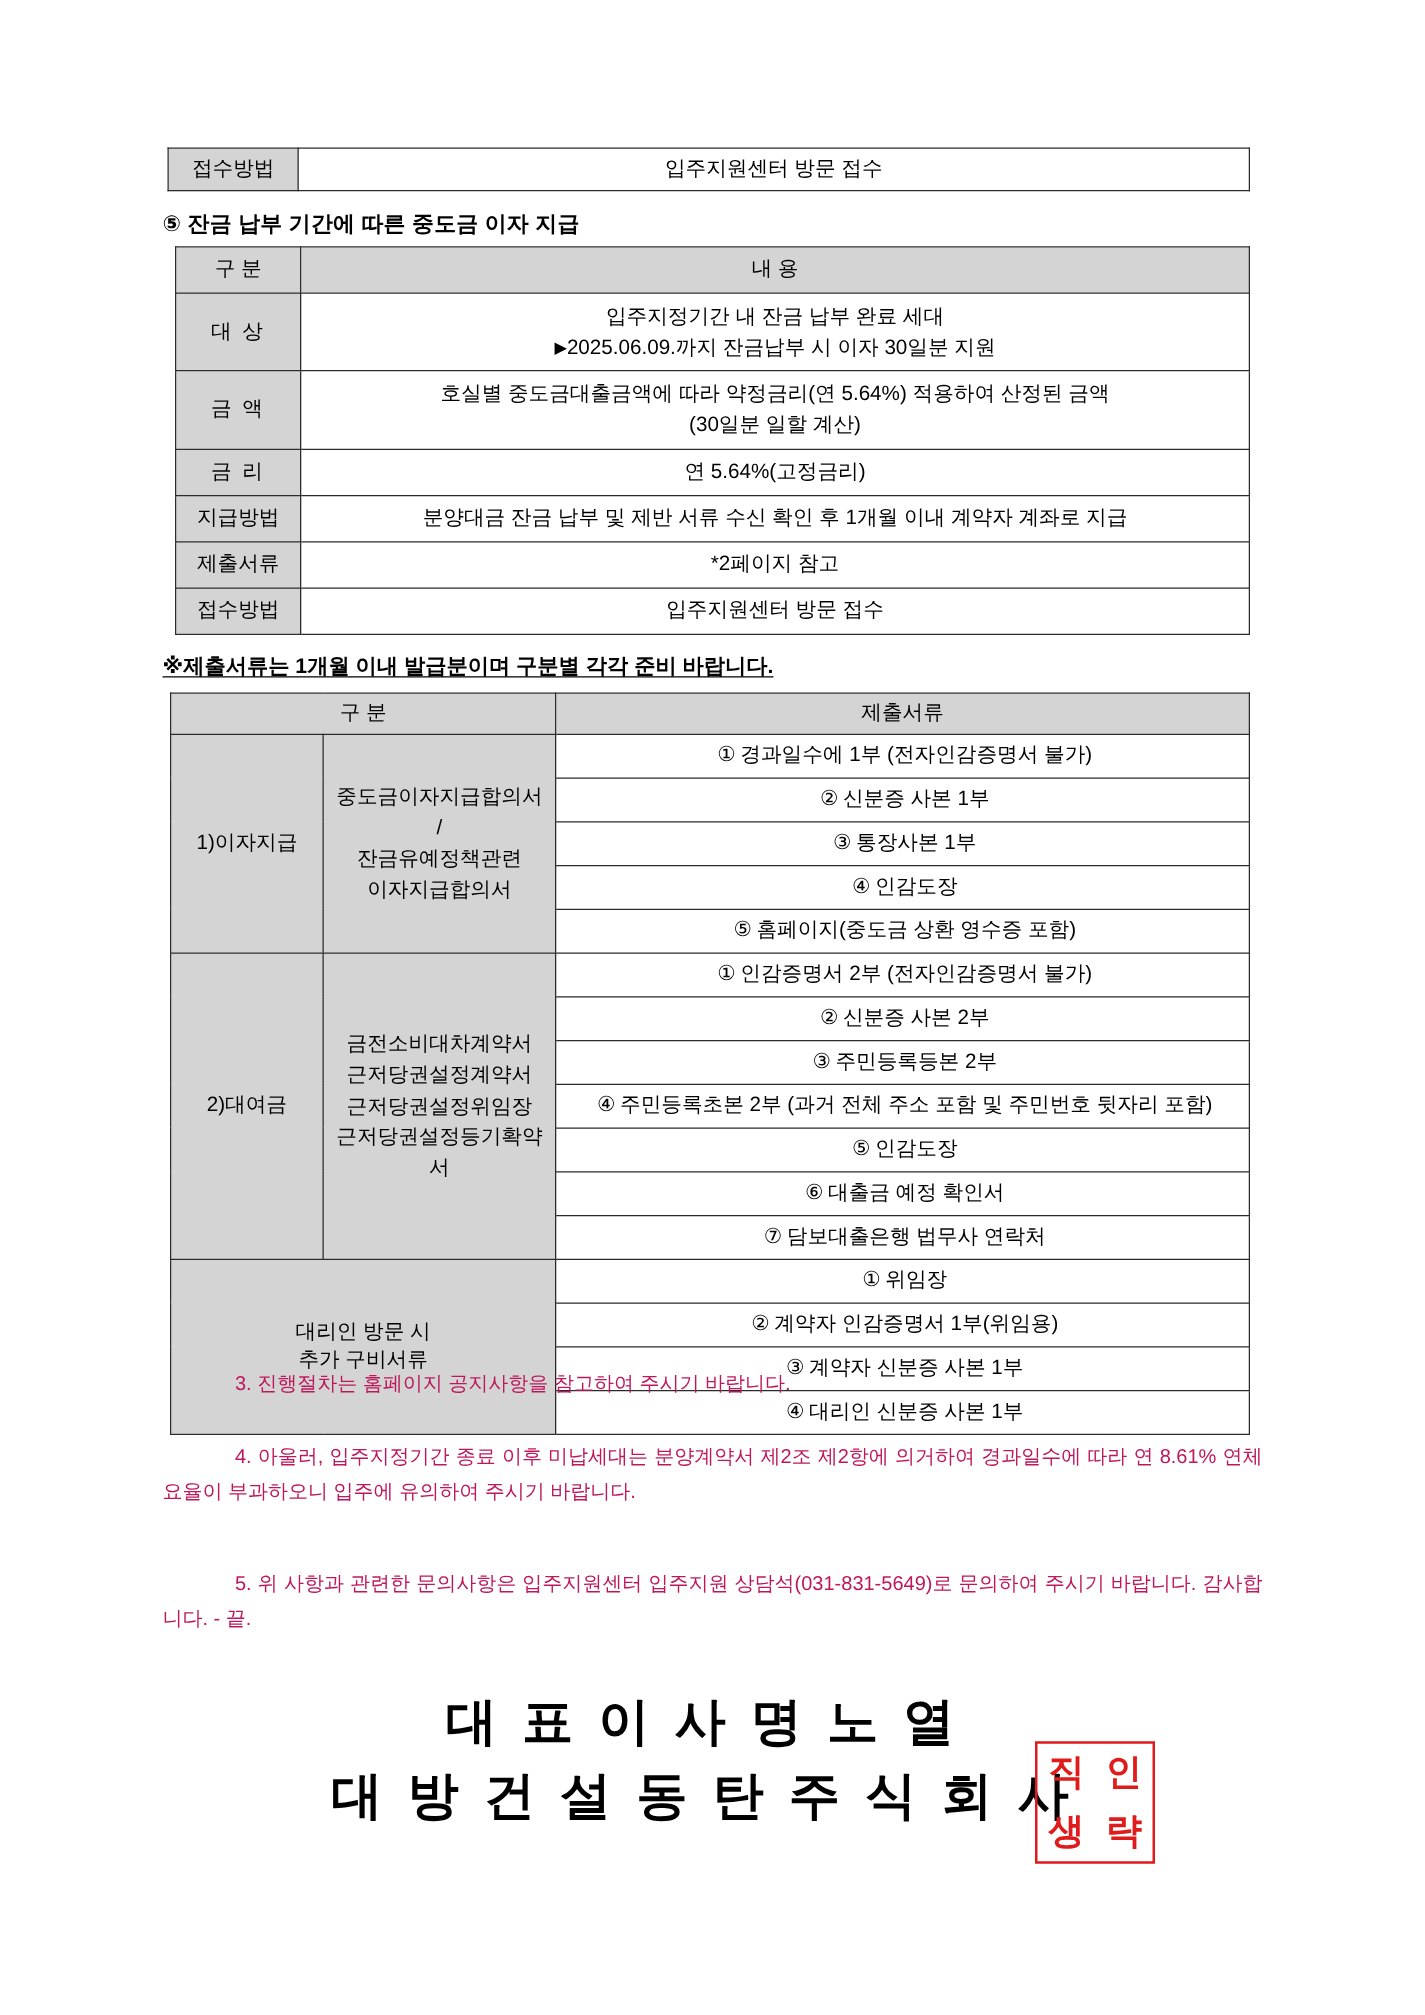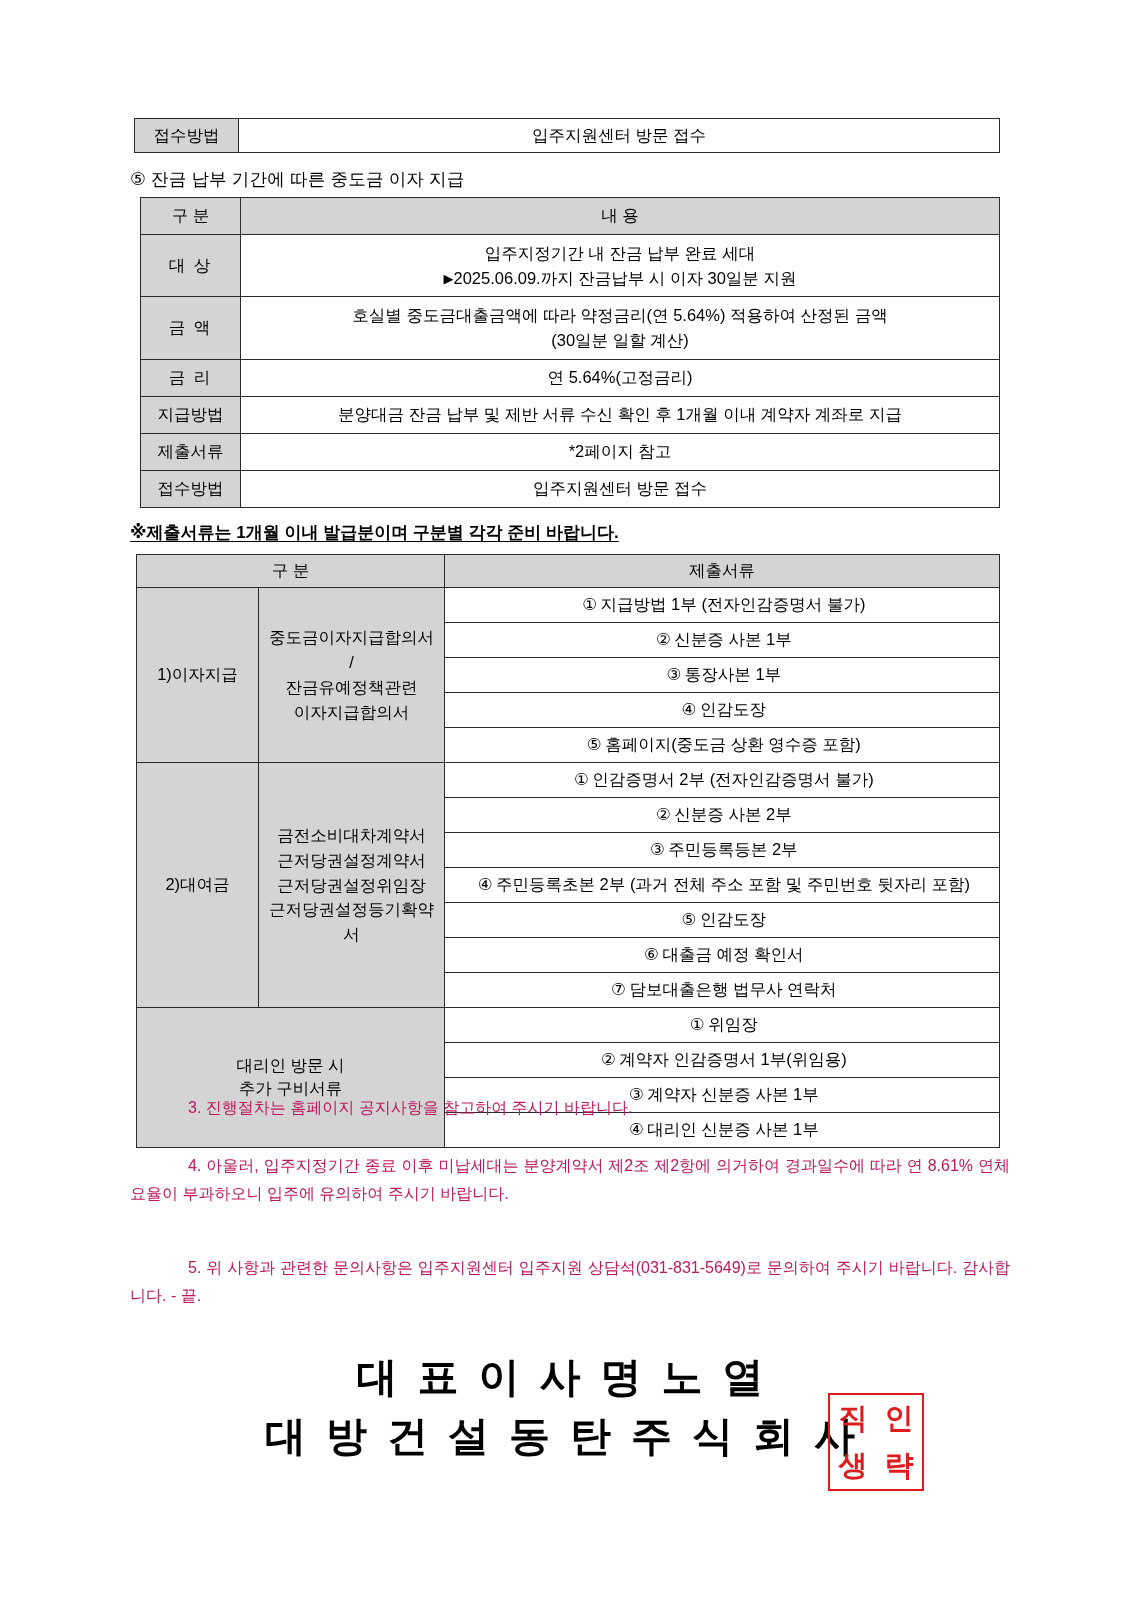--- a/index.html
+++ b/index.html
@@ -48,21 +48,21 @@
     width: 866px;
   }
   #tbl-receipt td { height: 27px; padding-top: 3px; padding-bottom: 3px; }
 
   
   #heading-5 {
     position: absolute;
     left: 130px;
     top: 167px;
     font-size: 17.5px;
-    font-weight: normal;
+    font-weight: bold;
     letter-spacing: 0.2px;
     white-space: nowrap;
   }
 
   
   #tbl-interest {
     position: absolute;
     left: 140px;
     top: 197px;
     width: 860px;
@@ -225,21 +225,21 @@
       </tr>
 
       <tr>
         <td class="grp" rowspan="5">1)이자지급</td>
         <td class="sub" rowspan="5">
           <div>중도금이자지급합의서</div>
           <div>/</div>
           <div>잔금유예정책관련</div>
           <div>이자지급합의서</div>
         </td>
-        <td class="itm"><span class="enum">①</span><span>지급방법 1부 (전자인감증명서 불가)</span></td>
+        <td class="itm"><span class="enum">①</span><span>경과일수에 1부 (전자인감증명서 불가)</span></td>
       </tr>
       <tr>
         <td class="itm"><span class="enum">②</span><span>신분증 사본 1부</span></td>
       </tr>
       <tr>
         <td class="itm"><span class="enum">③</span><span>통장사본 1부</span></td>
       </tr>
       <tr>
         <td class="itm"><span class="enum">④</span><span>인감도장</span></td>
       </tr>

